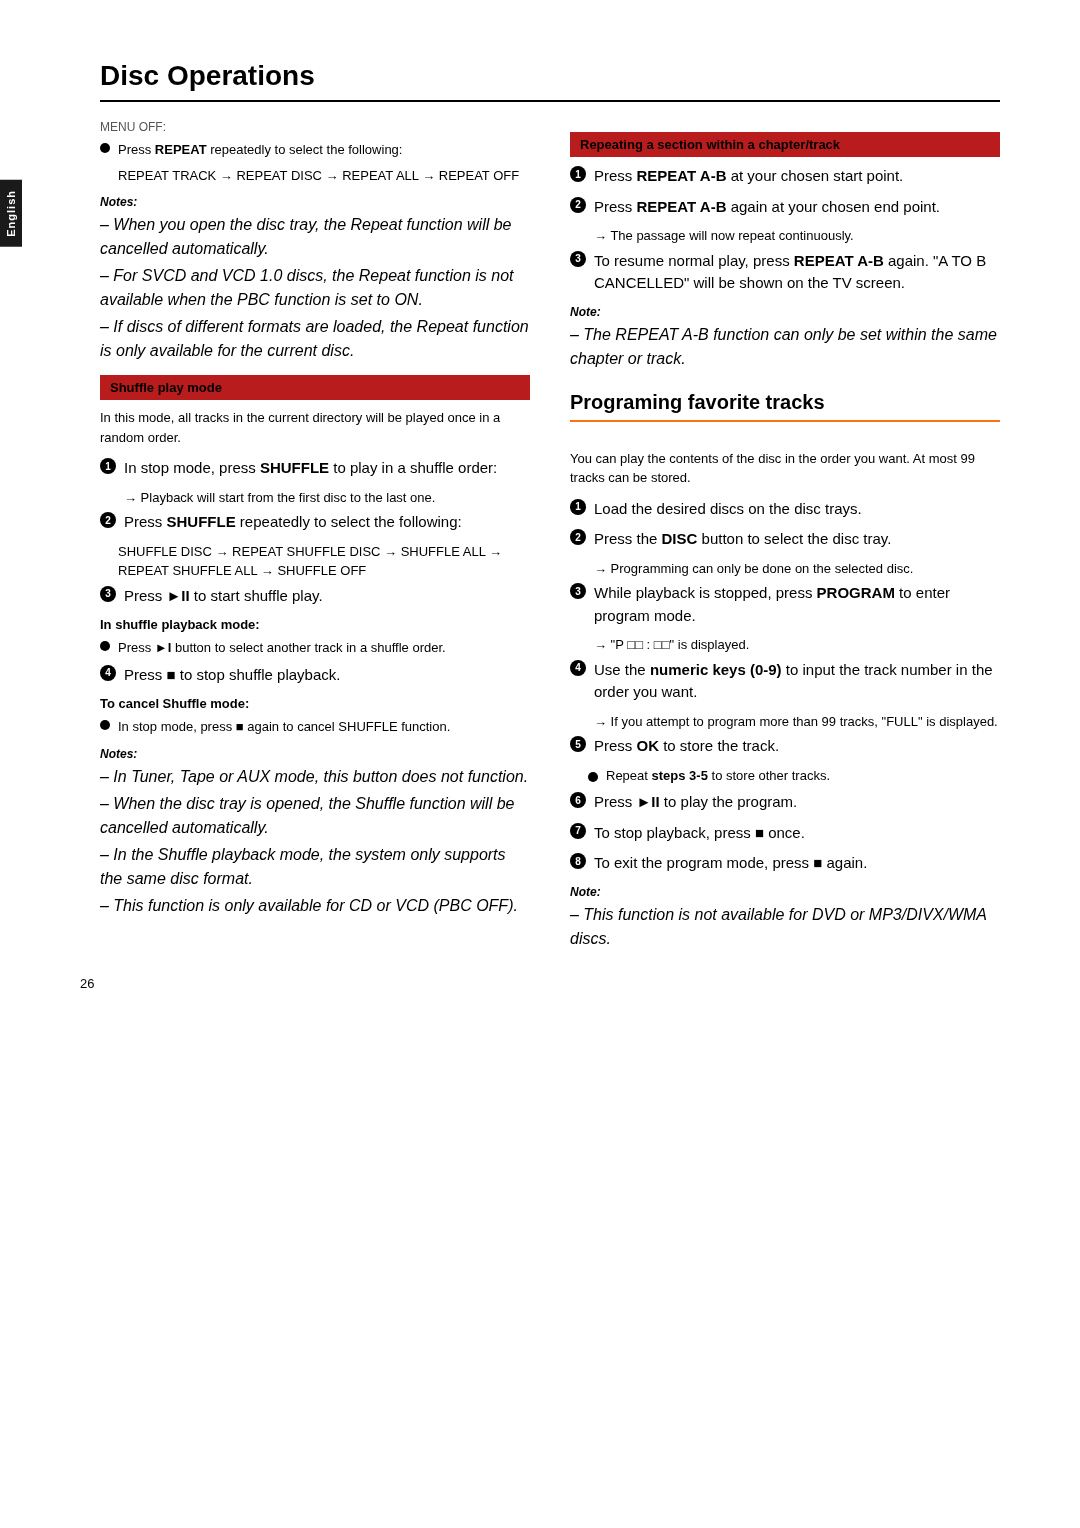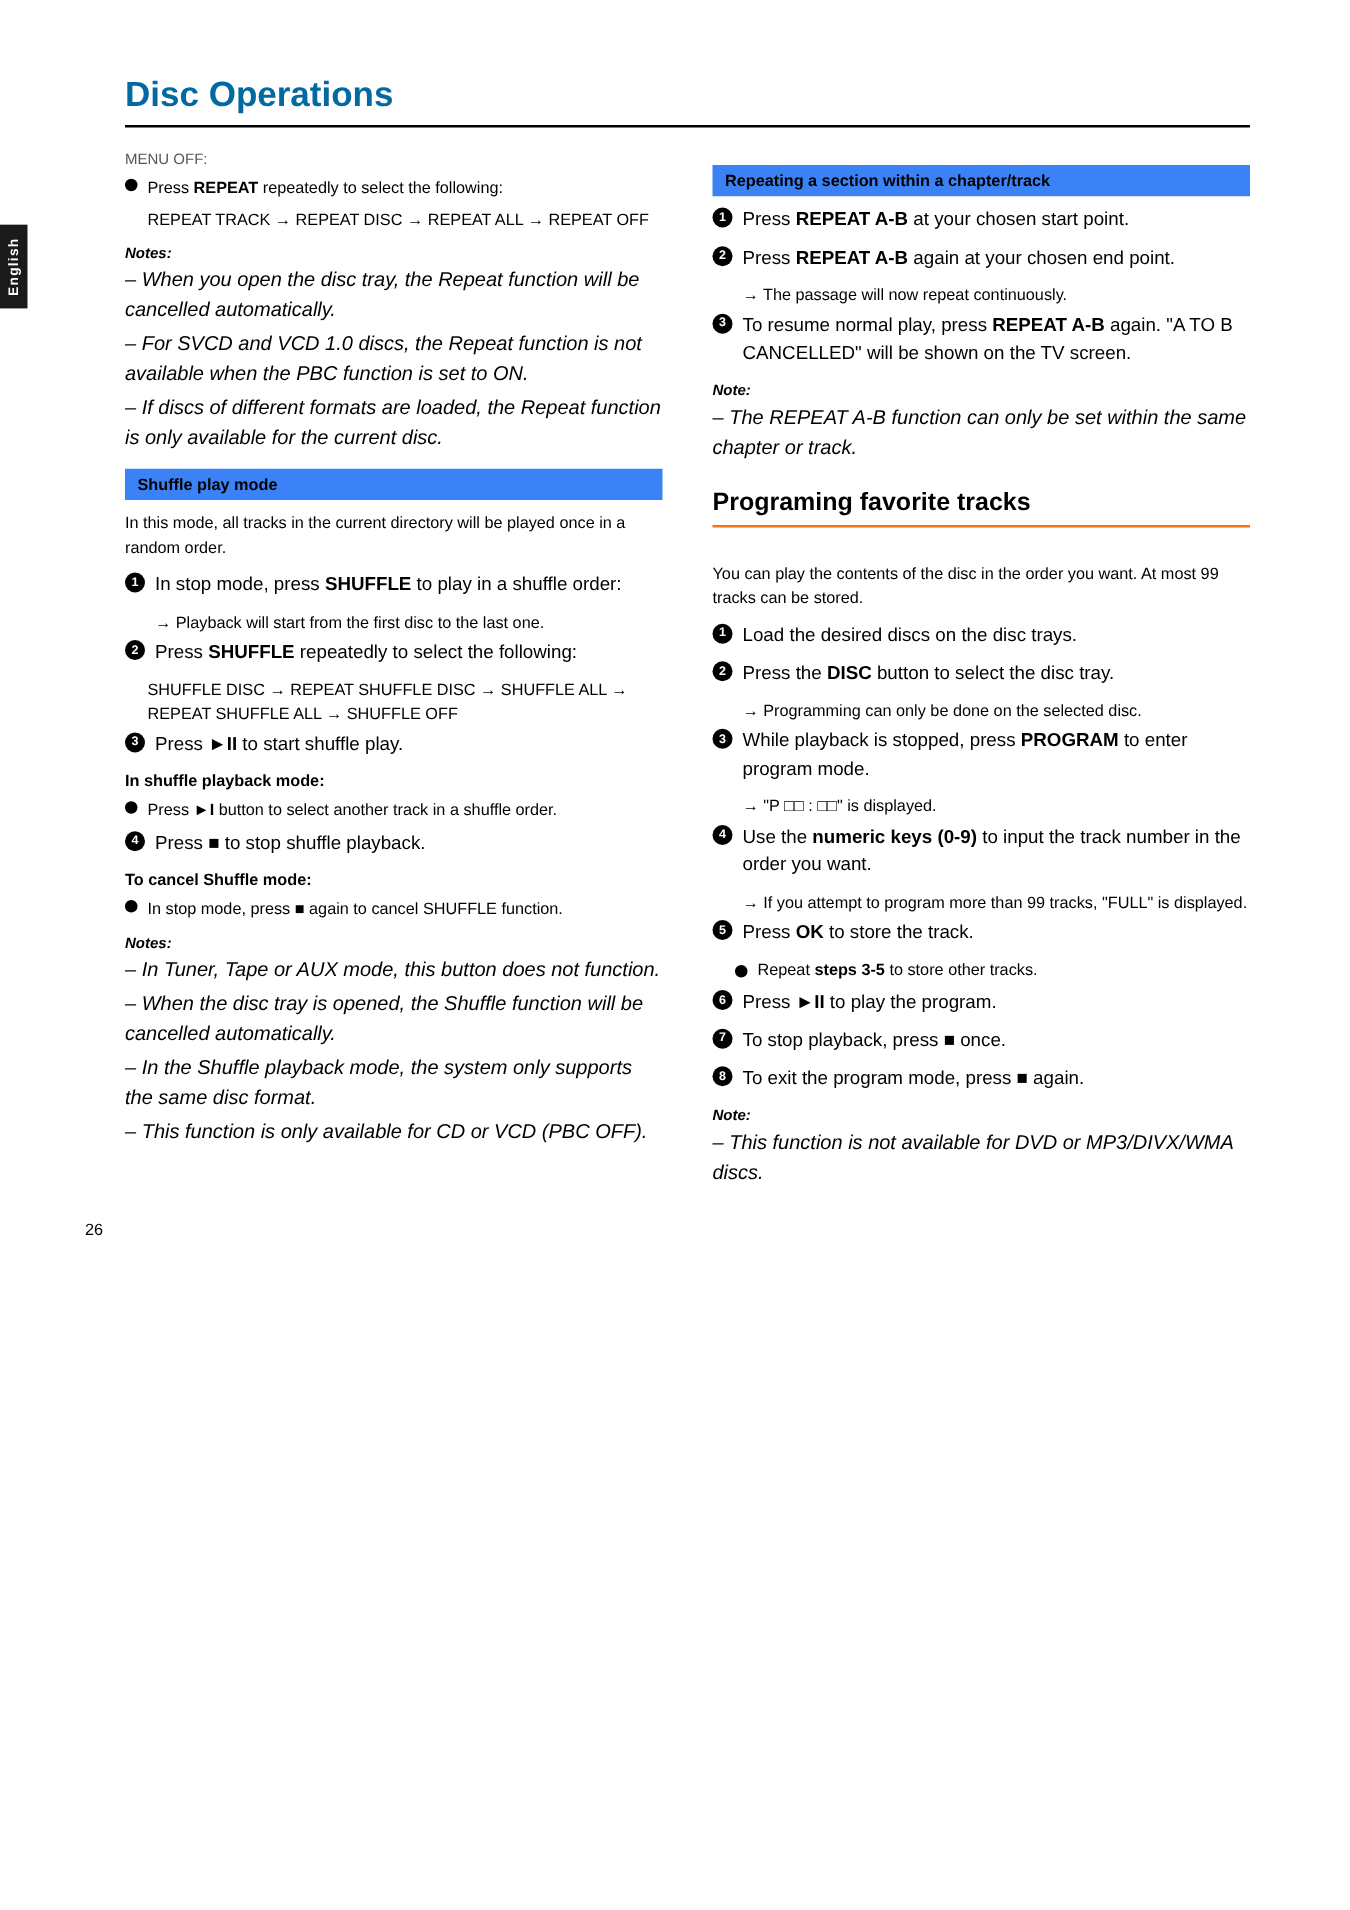--- a/index.html
+++ b/index.html
@@ -26,21 +26,21 @@
       font-weight: bold;
       writing-mode: vertical-rl;
       transform: rotate(180deg);
       padding: 10px 5px;
       width: 22px;
       letter-spacing: 1px;
     }
     .page-title {
       font-size: 28px;
       font-weight: bold;
-      color: #0369a1;
+      color: #000000;
       margin-bottom: 18px;
       border-bottom: 2px solid #000;
       padding-bottom: 8px;
     }
     .two-col {
       display: flex;
       gap: 40px;
     }
     .col-left {
       flex: 1;
@@ -90,21 +90,21 @@
       font-weight: bold;
       margin-bottom: 4px;
     }
     .note-item {
       font-style: italic;
       font-size: 16px;
       line-height: 1.5;
       margin-bottom: 3px;
     }
     .section-header {
-      background: #3b82f6;
+      background: #b91c1c;
       font-weight: bold;
       font-size: 13px;
       padding: 5px 10px;
       margin-bottom: 8px;
       margin-top: 12px;
     }
     .numbered-item {
       display: flex;
       align-items: flex-start;
       margin-bottom: 8px;
@@ -148,21 +148,21 @@
       font-size: 20px;
       font-weight: bold;
       border-bottom: 2px solid #f97316;
       padding-bottom: 6px;
       margin-top: 20px;
       margin-bottom: 27px;
     }
     .page-number {
       position: absolute;
       bottom: 30px;
-      left: 68px;
+      left: 80px;
       font-size: 13px;
     }
   </style>
 </head>
 <body>
 
 <div class="page-container">
   <div class="sidebar-tab">English</div>
 
   <h1 class="page-title">Disc Operations</h1>

